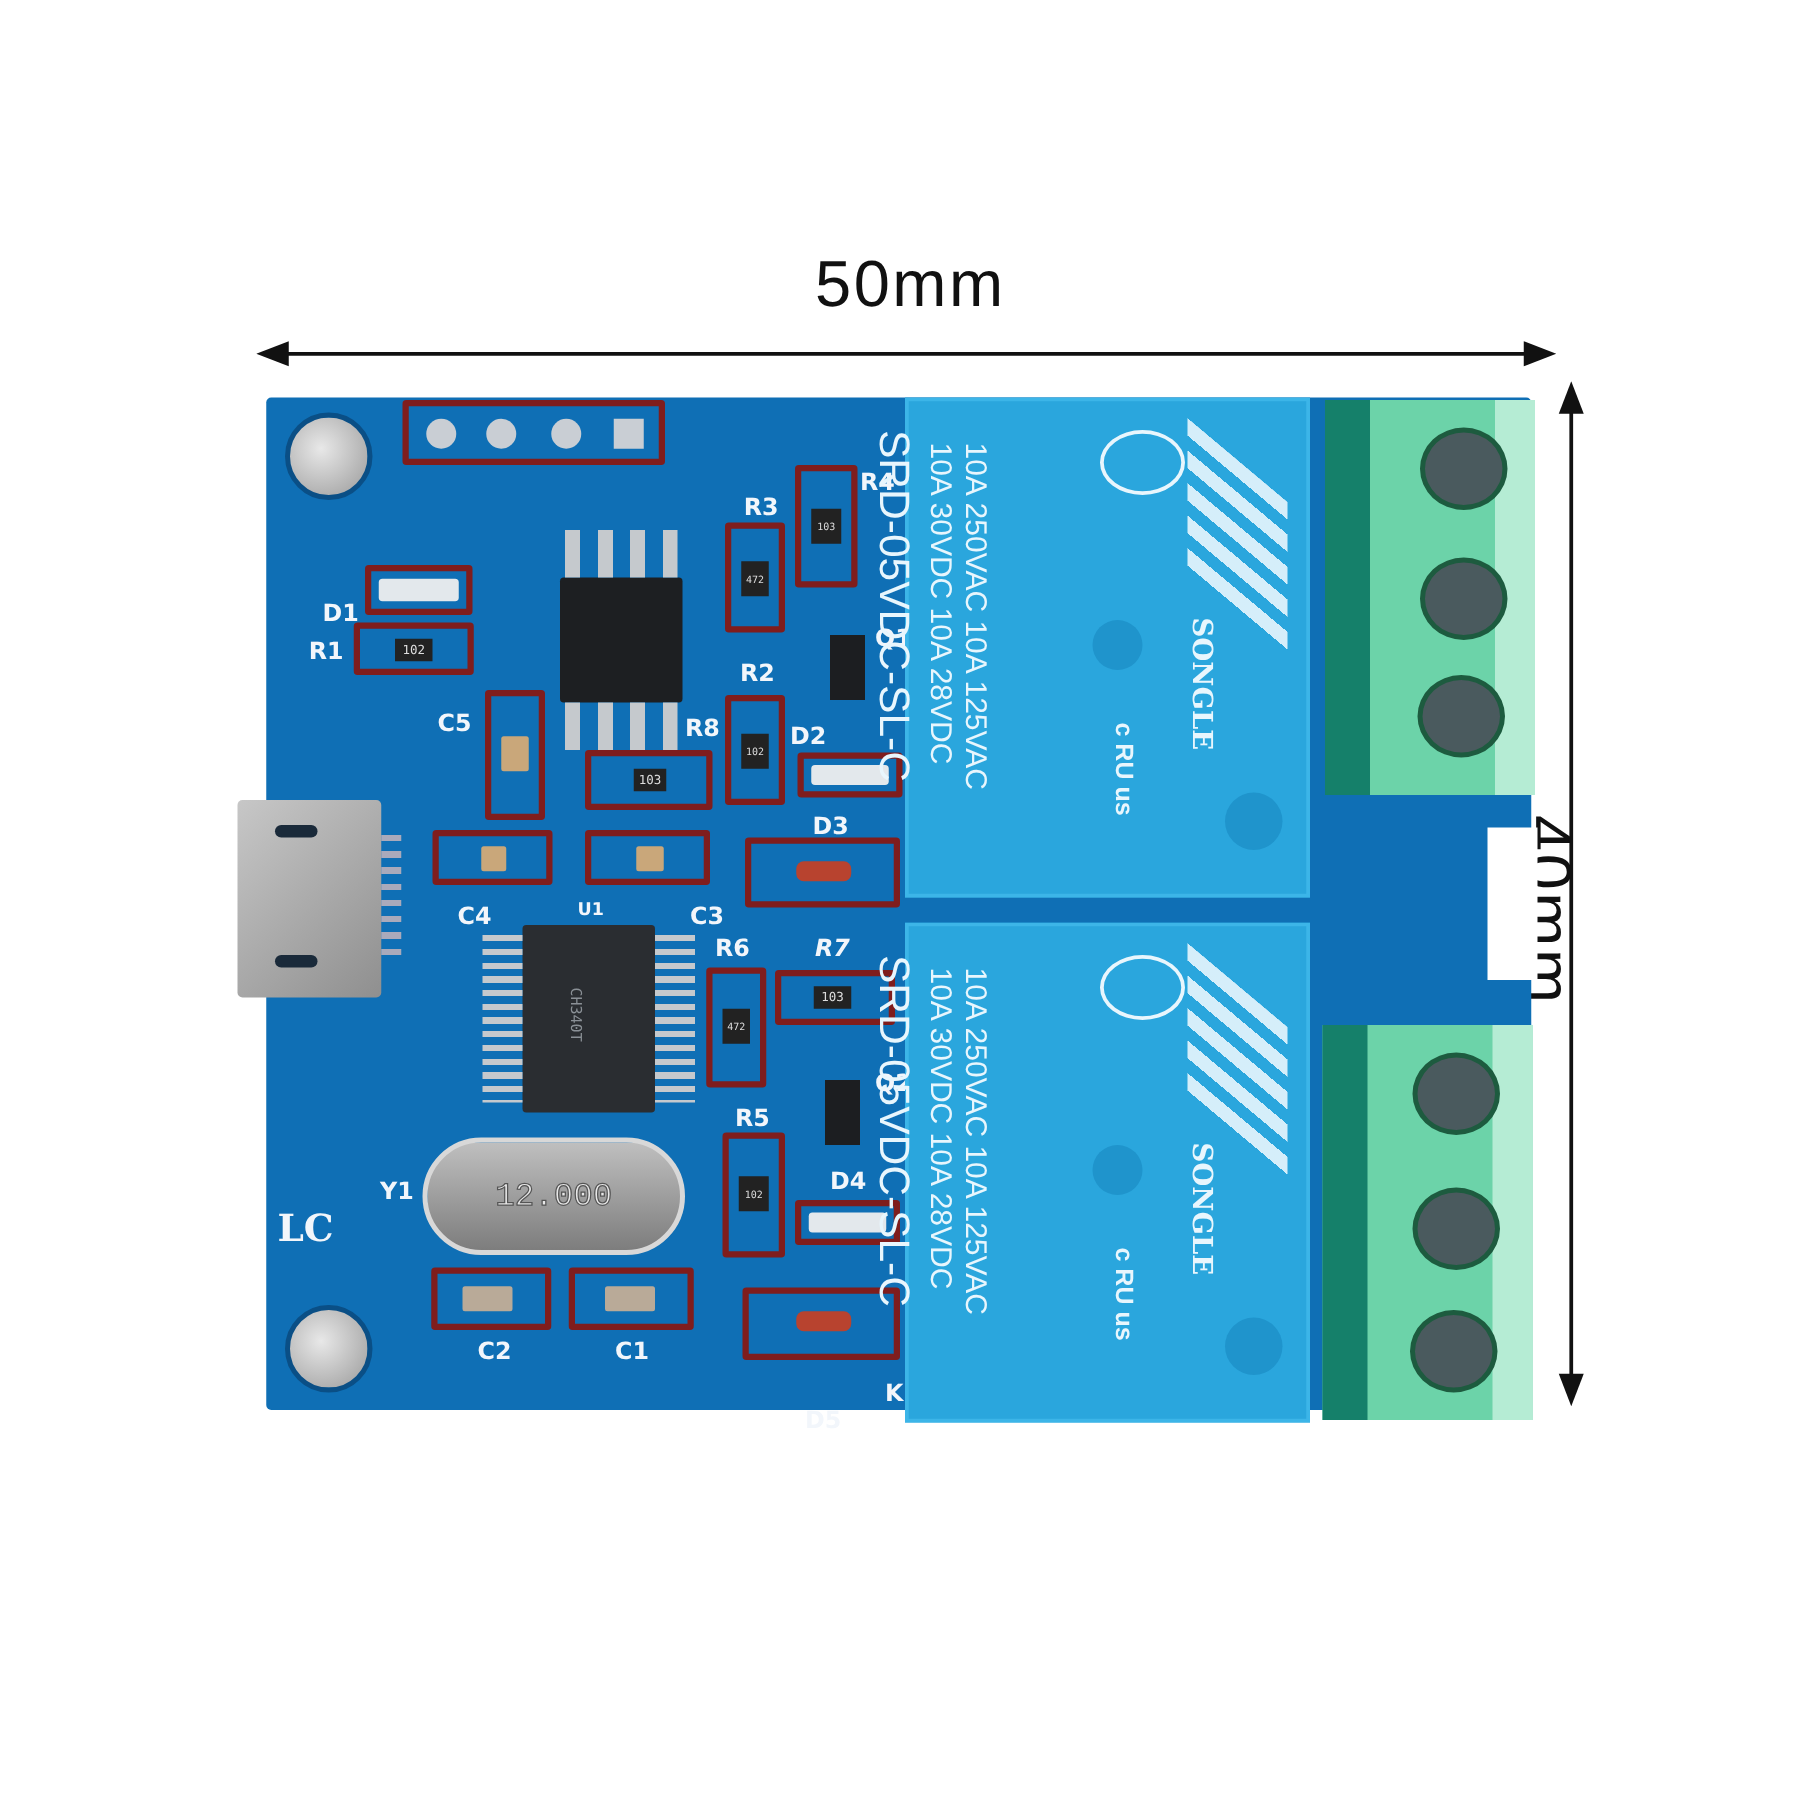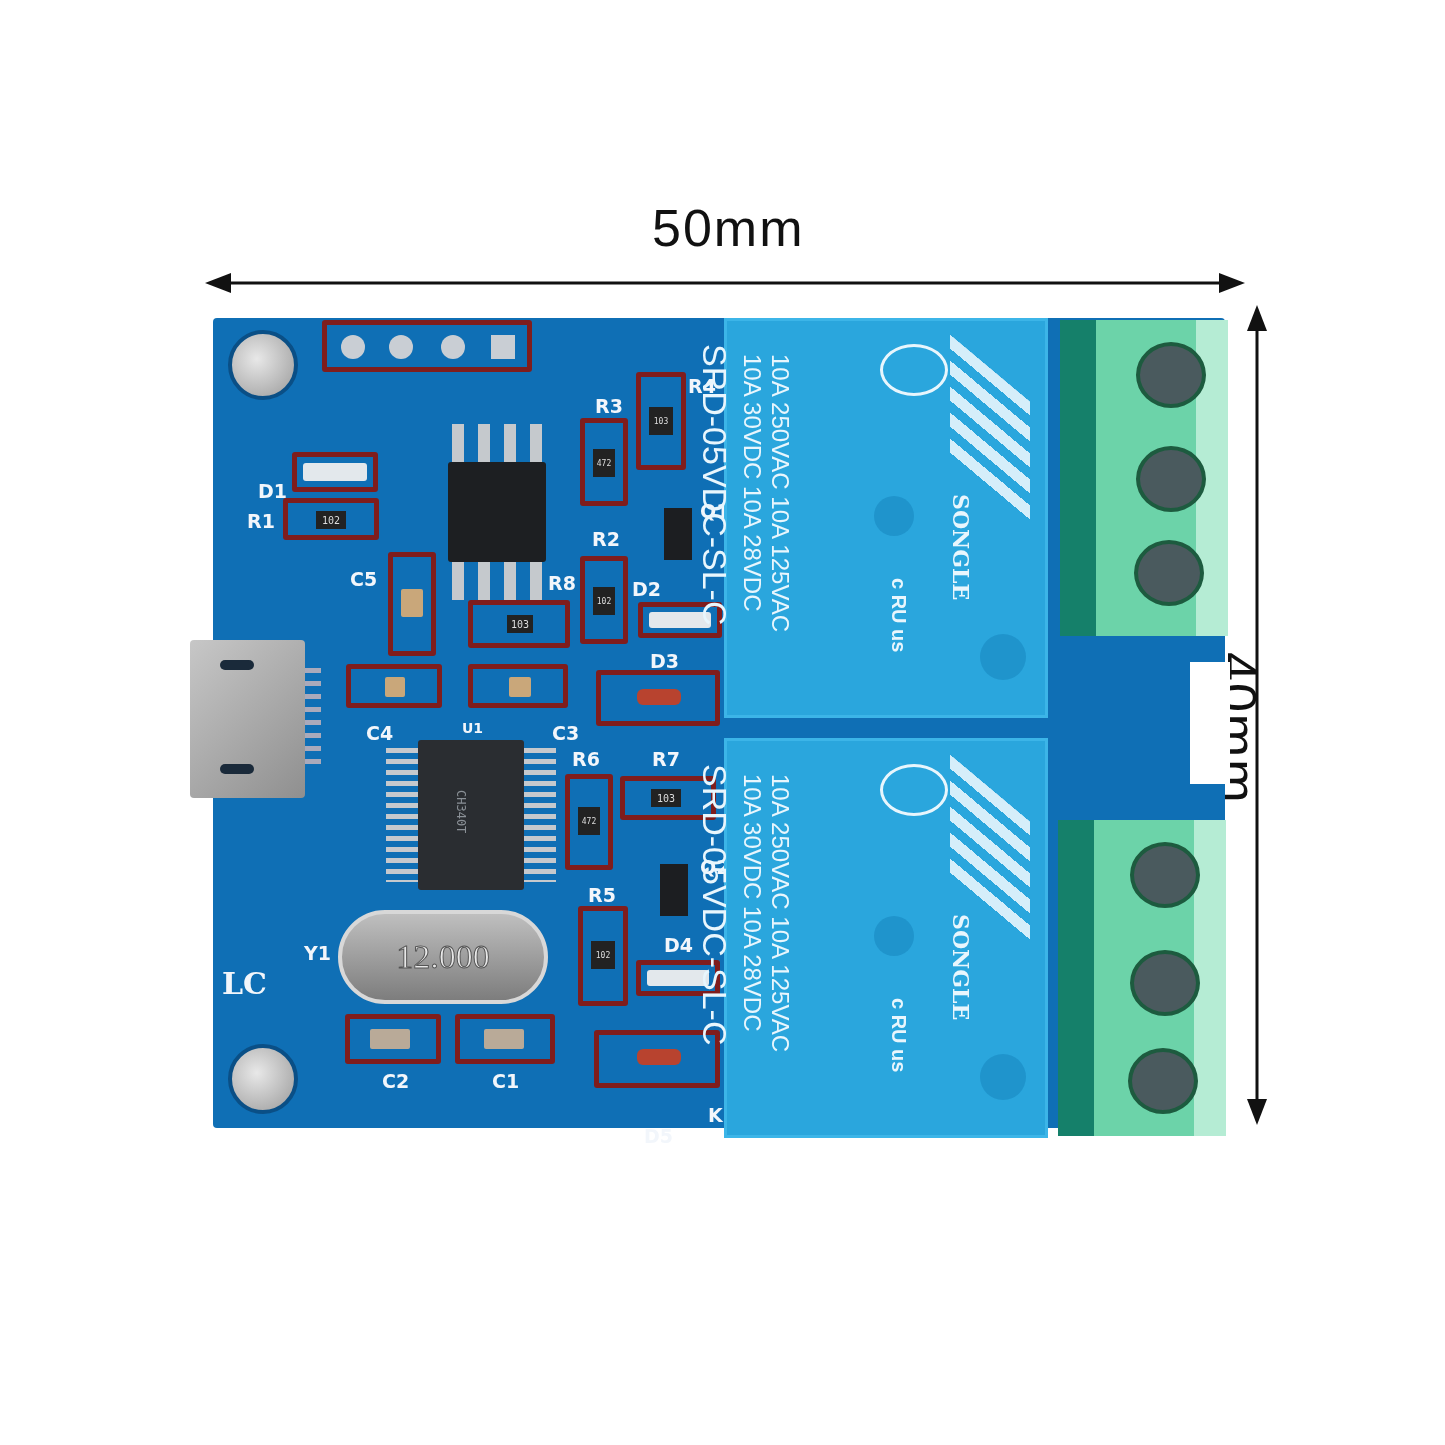--- a/index.html
+++ b/index.html
@@ -117,41 +117,41 @@
 <div class="abs" style="left:418px;top:740px;width:106px;height:150px;background:#2a2d31;border-radius:3px;">
   <div class="abs" style="left:50px;top:50px;transform:rotate(90deg);transform-origin:left top;color:#8a9096;font-size:12px;font-family:'DejaVu Sans Mono',monospace;white-space:nowrap;">CH340T</div>
 </div>
 <div class="abs" style="left:386px;top:748px;width:32px;height:134px;background:repeating-linear-gradient(180deg,#c5c9cd 0 5px,transparent 5px 11px);"></div>
 <div class="abs" style="left:524px;top:748px;width:32px;height:134px;background:repeating-linear-gradient(180deg,#c5c9cd 0 5px,transparent 5px 11px);"></div>
 
 <div class="abs silk" style="left:572px;top:748px;">R6</div>
 <div class="abs pad-box" style="left:565px;top:774px;width:48px;height:96px;">
   <div class="abs smd" style="left:8px;top:28px;width:22px;height:28px;font-size:8px;">472</div>
 </div>
-<div class="abs silk" style="left:652px;top:748px;">R7</div>
+<div class="abs silk" style="left:652px;top:748px;font-style:italic;">R7</div>
 <div class="abs pad-box" style="left:620px;top:776px;width:96px;height:44px;">
   <div class="abs smd" style="left:26px;top:8px;width:30px;height:18px;">103</div>
 </div>
 
 <div class="abs" style="left:660px;top:864px;width:28px;height:52px;background:#1c1e21;"></div>
 <div class="abs silk" style="left:700px;top:856px;">Q2</div>
 
 <div class="abs silk" style="left:588px;top:884px;">R5</div>
 <div class="abs pad-box" style="left:578px;top:906px;width:50px;height:100px;">
   <div class="abs smd" style="left:8px;top:30px;width:24px;height:28px;font-size:8px;">102</div>
 </div>
 
 <div class="abs silk" style="left:664px;top:934px;">D4</div>
 <div class="abs pad-box" style="left:636px;top:960px;width:84px;height:36px;">
   <div class="abs solder" style="left:6px;top:5px;width:62px;height:16px;background:#e3e8ec;"></div>
 </div>
 
 <div class="abs silk" style="left:304px;top:942px;">Y1</div>
 <div class="abs" style="left:338px;top:910px;width:210px;height:94px;border-radius:47px;background:linear-gradient(180deg,#bfbfbf,#7d7d7d);border:4px solid #d8d8d8;box-sizing:border-box;display:flex;align-items:center;justify-content:center;">
-  <span style="font-family:Liberation Serif, serif;font-size:34px;color:#e8e8e8;-webkit-text-stroke:1px #555;">12.000</span>
+  <span style="font-family:Liberation Mono, monospace;font-size:26px;color:#e8e8e8;-webkit-text-stroke:1px #555;">12.000</span>
 </div>
 
 <div class="abs" style="left:222px;top:966px;font-family:'DejaVu Serif',serif;font-weight:bold;font-size:30px;color:#f2f6fb;">LC</div>
 
 <div class="abs pad-box" style="left:345px;top:1014px;width:96px;height:50px;">
   <div class="abs cap" style="left:20px;top:10px;width:40px;height:20px;background:#b9aa98;"></div>
 </div>
 <div class="abs silk" style="left:382px;top:1070px;">C2</div>
 <div class="abs pad-box" style="left:455px;top:1014px;width:100px;height:50px;">
   <div class="abs cap" style="left:24px;top:10px;width:40px;height:20px;background:#b9aa98;"></div>

